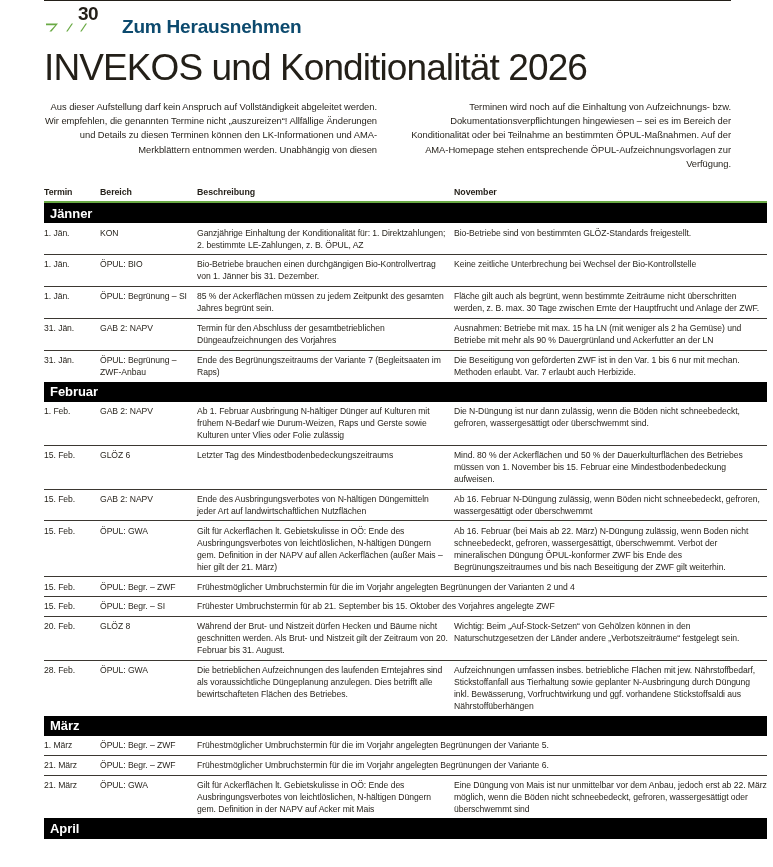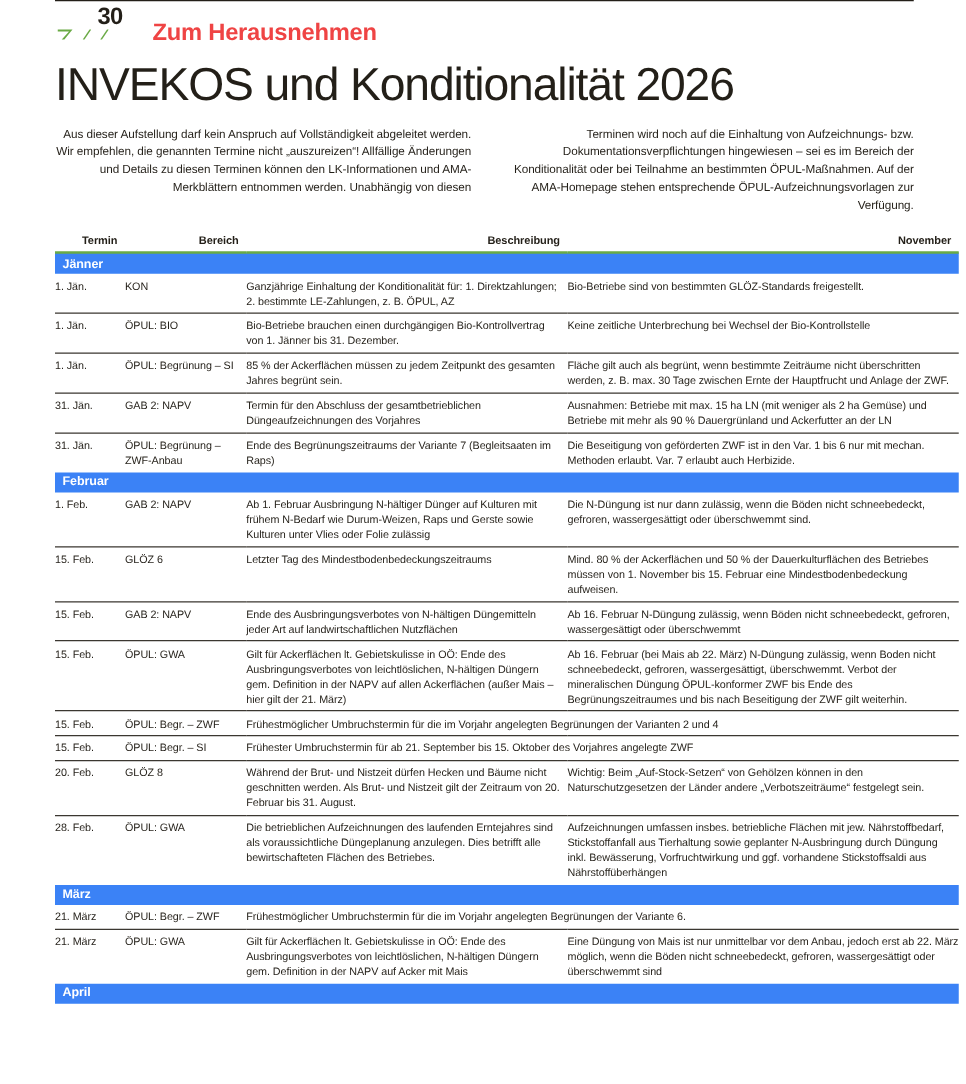--- a/index.html
+++ b/index.html
@@ -78,21 +78,21 @@
     gap: 5px;
     align-items: center;
   }
   .kicker-marks svg { display: block; }
   .kicker-title {
     position: absolute;
     left: 78px;
     top: 11px;
     font-size: 19px;
     font-weight: bold;
-    color: #ef4444;
+    color: #0c4a6e;
     letter-spacing: -0.2px;
     line-height: 1;
   }
 
   
   .headline {
     margin: 9px 24px 0 26px;
     font-size: 37px;
     font-weight: normal;
     letter-spacing: -0.9px;
@@ -124,35 +124,35 @@
     border-collapse: collapse;
     table-layout: fixed;
     font-size: 8.6px;
   }
   table.schedule col.c-termin   { width: 56px; }
   table.schedule col.c-bereich  { width: 97px; }
   table.schedule col.c-besch    { width: 257px; }
   table.schedule col.c-hinweis  { width: 313px; }
 
   thead th {
-    text-align: right;
+    text-align: left;
     font-size: 8.8px;
     font-weight: bold;
     padding: 0 6px 4px 0;
     color: #231f18;
     vertical-align: bottom;
     letter-spacing: -0.05px;
   }
   thead tr.head-row th { border-bottom: 2.2px solid #6aaa45; }
 
   tr.month-row td {
-    background: #3b82f6;
+    background: #000000;
     color: #ffffff;
     font-weight: bold;
-    font-size: 10px;
+    font-size: 13px;
     padding: 2.6px 0 2.6px 6px;
     letter-spacing: -0.05px;
     margin-left: 44px;
   }
 
   tr.data-row td {
     vertical-align: top;
     padding: 3.2px 6px 3.6px 0;
     line-height: 1.40;
     border-bottom: 0.9px solid #3b3731;
@@ -290,20 +290,25 @@
           <tr class="data-row before-month">
             <td class="col-termin">28. Feb.</td>
             <td class="col-bereich">ÖPUL: GWA</td>
             <td class="col-besch">Die betrieblichen Aufzeichnungen des laufenden Erntejahres sind als voraussichtliche Düngeplanung anzulegen. Dies betrifft alle bewirtschafteten Flächen des Betriebes.</td>
             <td class="col-hinweis">Aufzeichnungen umfassen insbes. betriebliche Flächen mit jew. Nährstoffbedarf, Stickstoffanfall aus Tierhaltung sowie geplanter N-Ausbringung durch Düngung inkl. Bewässerung, Vorfruchtwirkung und ggf. vorhandene Stickstoffsaldi aus Nährstoffüberhängen</td>
           </tr>
           <tr class="month-row">
             <td colspan="4">März</td>
           </tr>
           <tr class="data-row">
+            <td class="col-termin">1. März</td>
+            <td class="col-bereich">ÖPUL: Begr. – ZWF</td>
+            <td class="col-besch wide" colspan="2">Frühestmöglicher Umbruchstermin für die im Vorjahr angelegten Begrünungen der Variante 5.</td>
+          </tr>
+          <tr class="data-row">
             <td class="col-termin">21. März</td>
             <td class="col-bereich">ÖPUL: Begr. – ZWF</td>
             <td class="col-besch wide" colspan="2">Frühestmöglicher Umbruchstermin für die im Vorjahr angelegten Begrünungen der Variante 6.</td>
           </tr>
           <tr class="data-row before-month">
             <td class="col-termin">21. März</td>
             <td class="col-bereich">ÖPUL: GWA</td>
             <td class="col-besch">Gilt für Ackerflächen lt. Gebietskulisse in OÖ: Ende des Ausbringungsverbotes von leichtlöslichen, N-hältigen Düngern gem. Definition in der NAPV auf Acker mit Mais</td>
             <td class="col-hinweis">Eine Düngung von Mais ist nur unmittelbar vor dem Anbau, jedoch erst ab 22. März möglich, wenn die Böden nicht schneebedeckt, gefroren, wassergesättigt oder überschwemmt sind</td>
           </tr>

